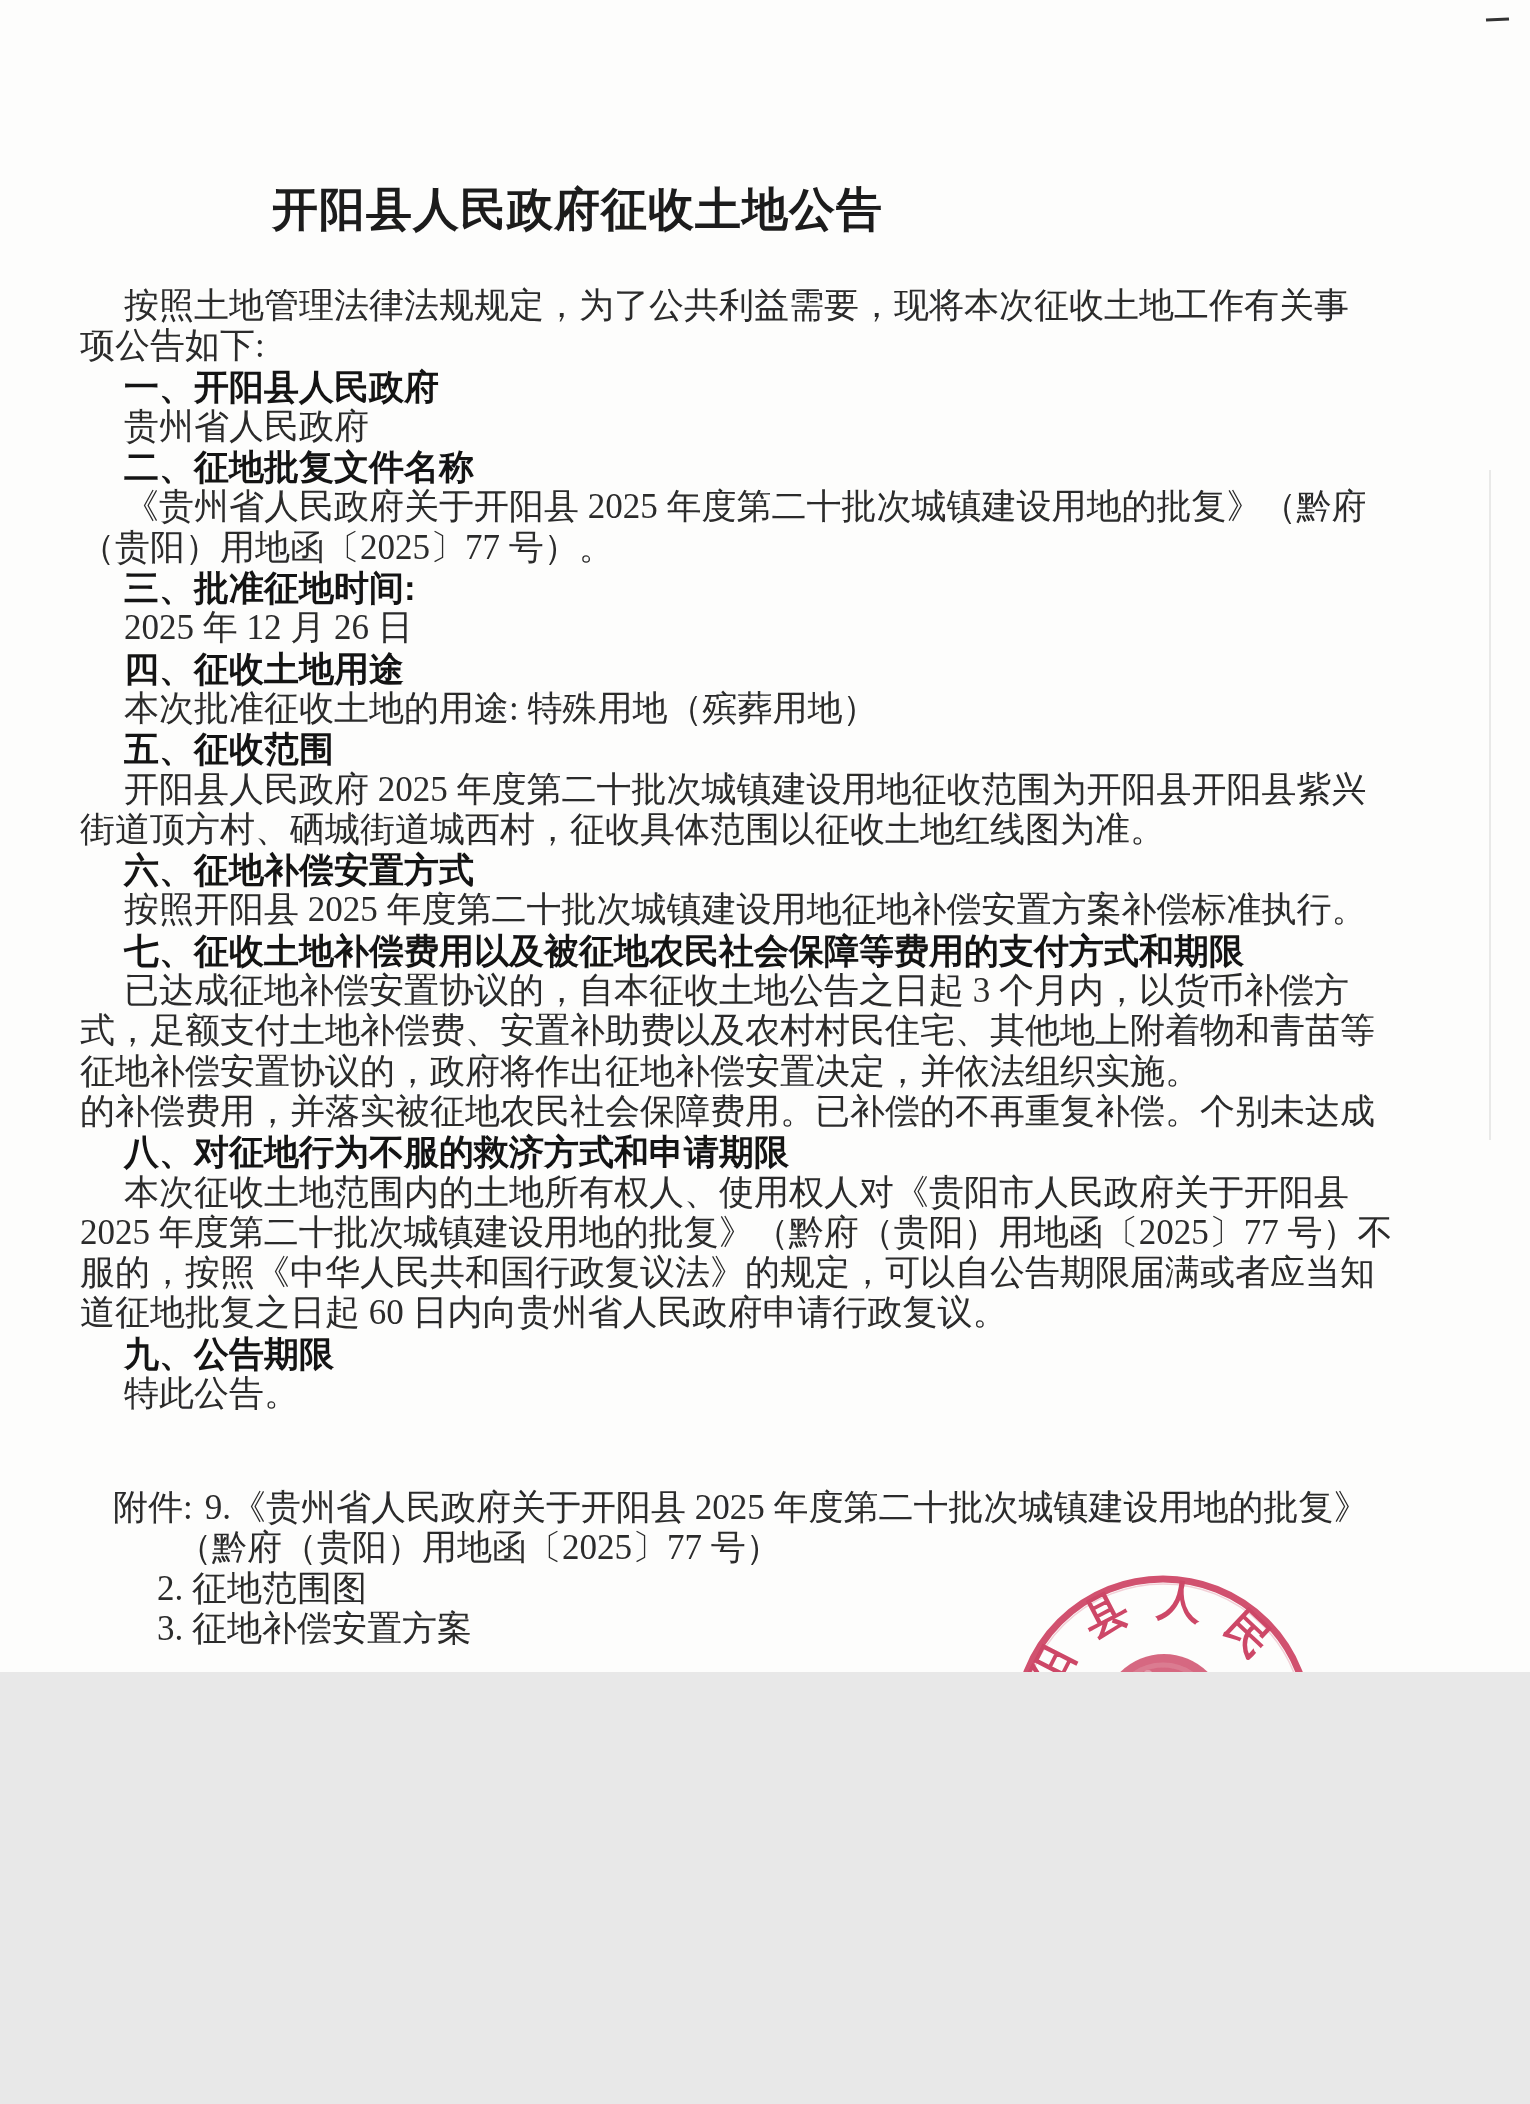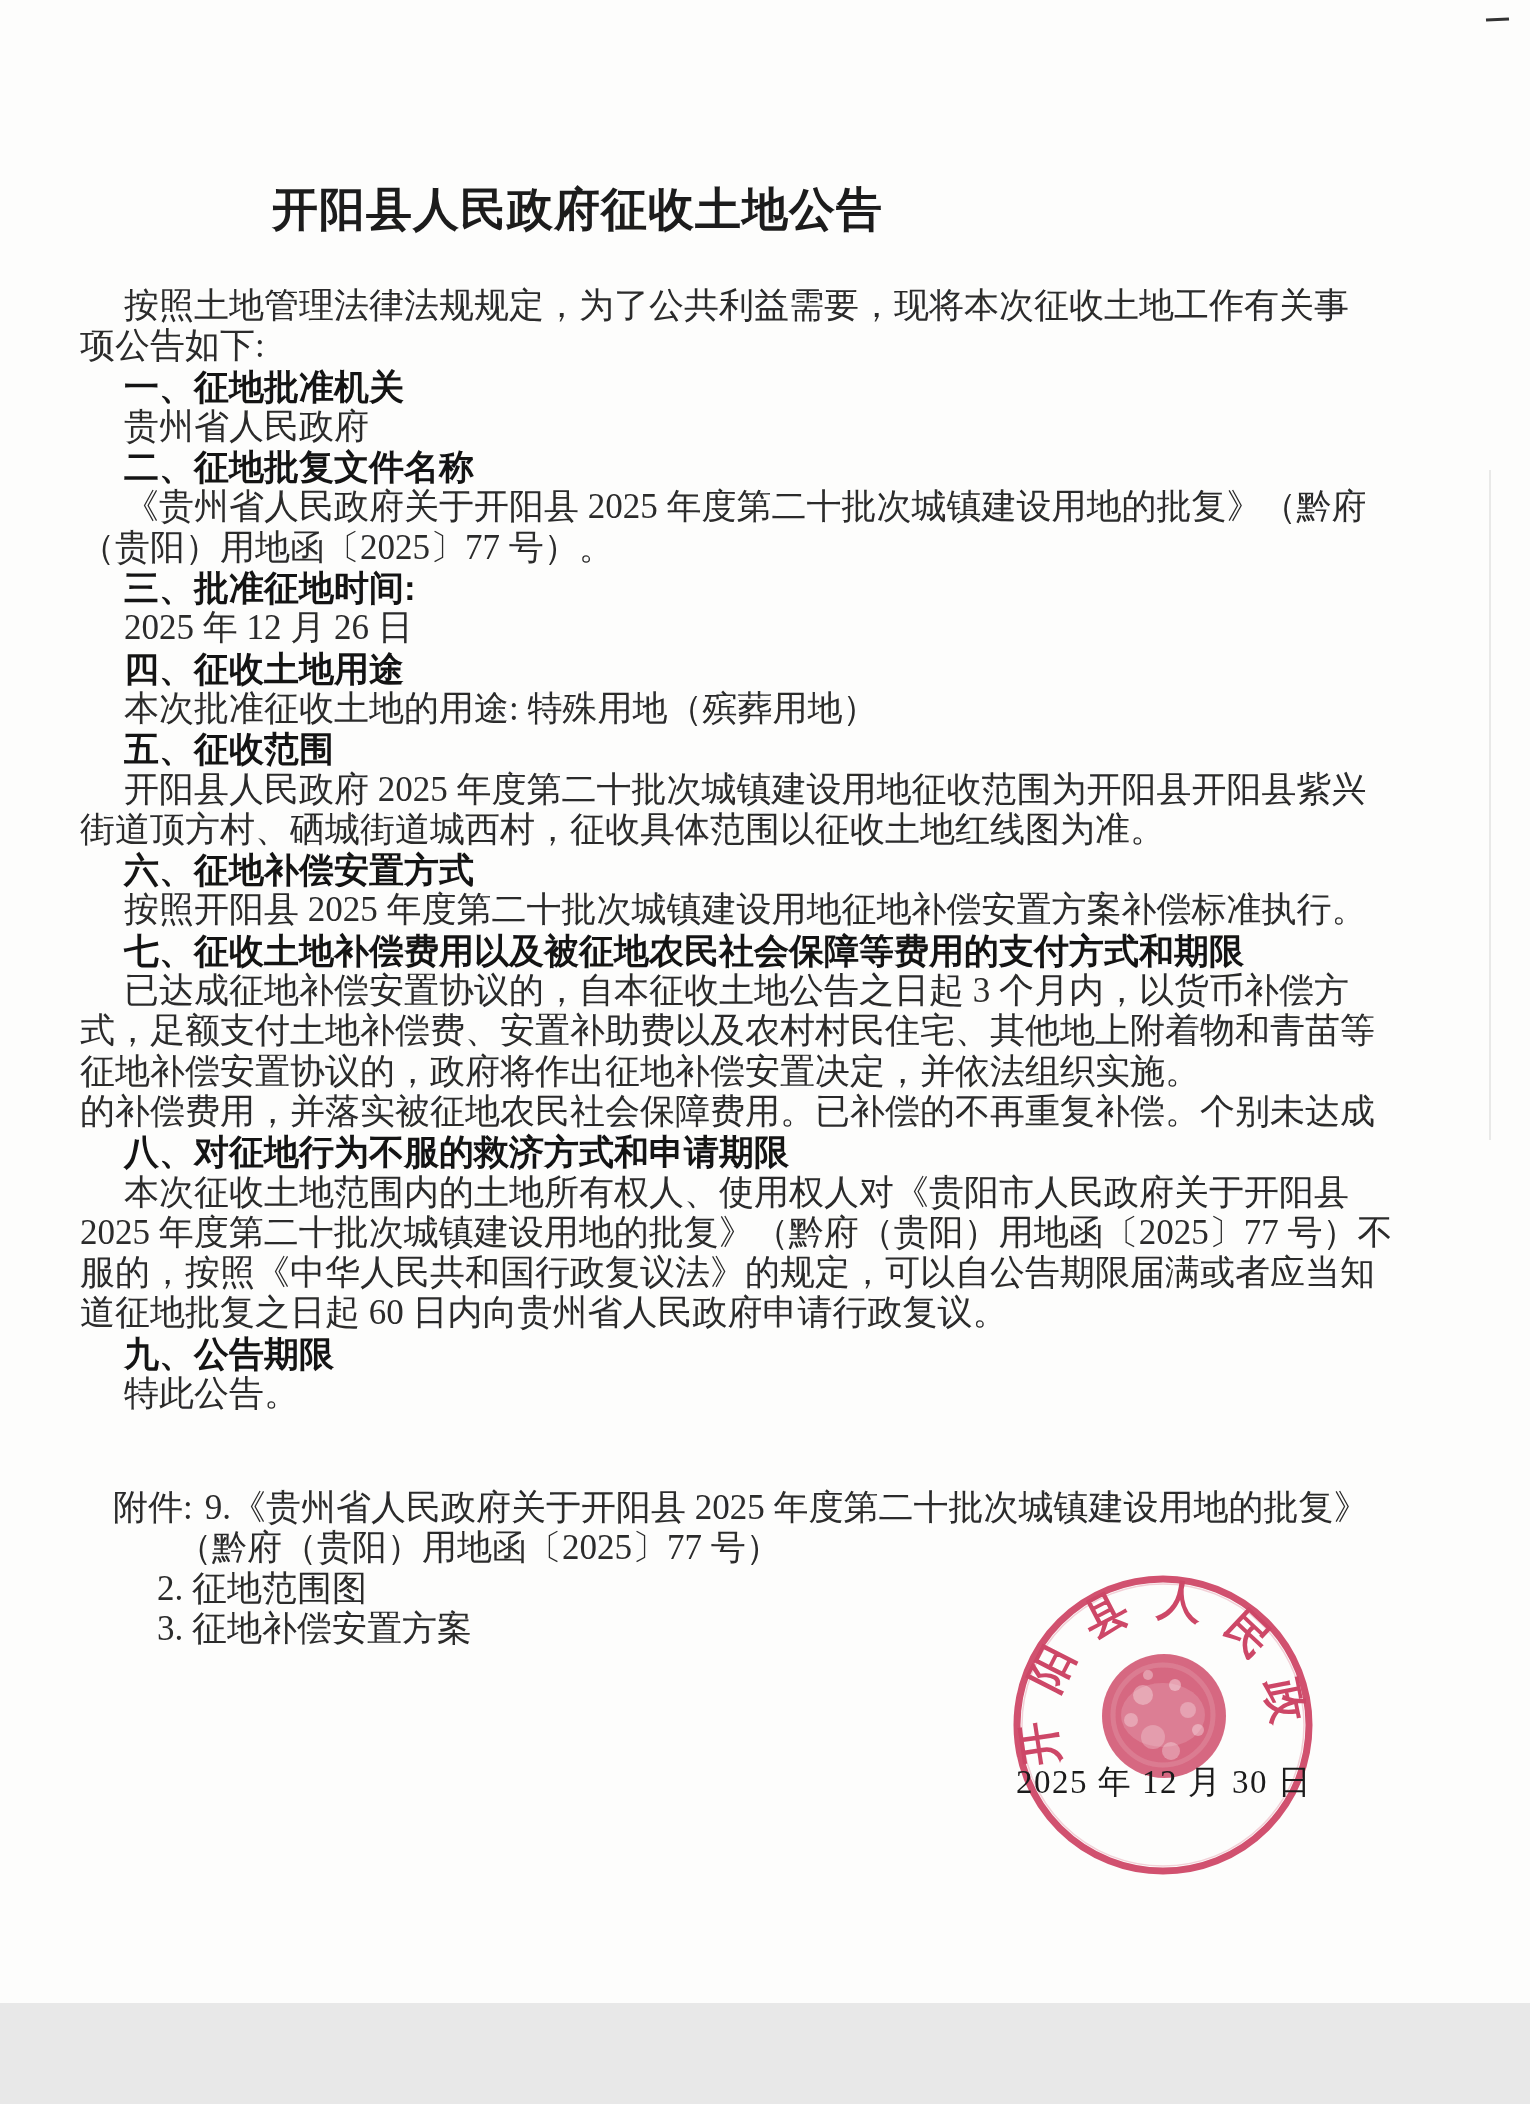--- a/index.html
+++ b/index.html
@@ -1,18 +1,18 @@
 <!DOCTYPE html>
 <html><head>
 <meta charset="utf-8">
 <style>
   html,body { margin:0; padding:0; background:#e8e8e8; }
   .page {
     position:relative;
-    width:1530px; height:2003px;
+    width:1530px; height:1672px;
     margin:0 auto;
     background:#fdfdfc;
     overflow:hidden;
     font-family:"Liberation Serif","DejaVu Serif",serif;
     color:#2b2b2b;
   }
   .doc-title {
     position:absolute; left:272px; top:179px;
     font-size:46px; font-weight:700; letter-spacing:1px;
     color:#1c1c1c; white-space:nowrap;
@@ -59,21 +59,21 @@
 </head>
 <body>
 
 <div class="page">
 
   <div class="doc-title">开阳县人民政府征收土地公告</div>
 
   <div class="doc-body">
     <p class="para-indent">按照土地管理法律法规规定，为了公共利益需要，现将本次征收土地工作有关事</p>
     <p class="para-flush">项公告如下:</p>
-    <p class="section-header">一、征地批准机关</p>
+    <p class="section-header">一、开阳县人民政府</p>
     <p class="para-indent">贵州省人民政府</p>
     <p class="section-header">二、征地批复文件名称</p>
     <p class="para-indent">《贵州省人民政府关于开阳县 2025 年度第二十批次城镇建设用地的批复》（黔府</p>
     <p class="para-flush">（贵阳）用地函〔2025〕77 号）。</p>
     <p class="section-header">三、批准征地时间:</p>
     <p class="para-indent">2025 年 12 月 26 日</p>
     <p class="section-header">四、征收土地用途</p>
     <p class="para-indent">本次批准征收土地的用途: 特殊用地（殡葬用地）</p>
     <p class="section-header">五、征收范围</p>
     <p class="para-indent">开阳县人民政府 2025 年度第二十批次城镇建设用地征收范围为开阳县开阳县紫兴</p>

